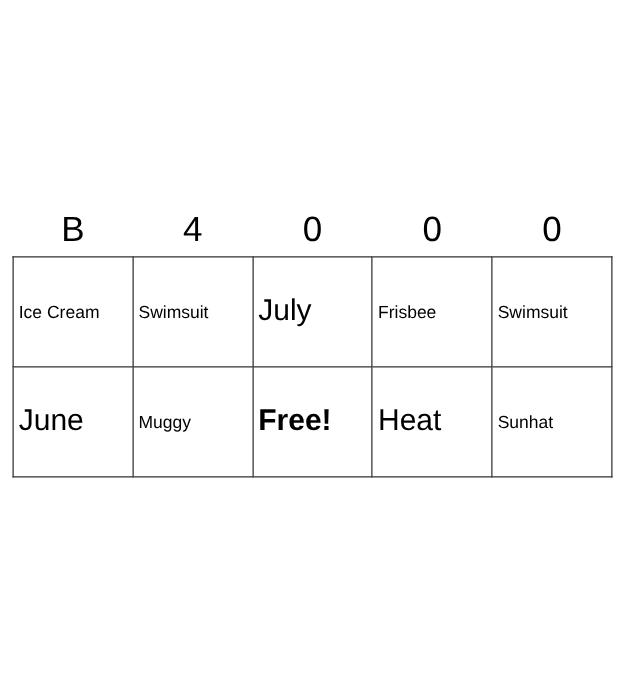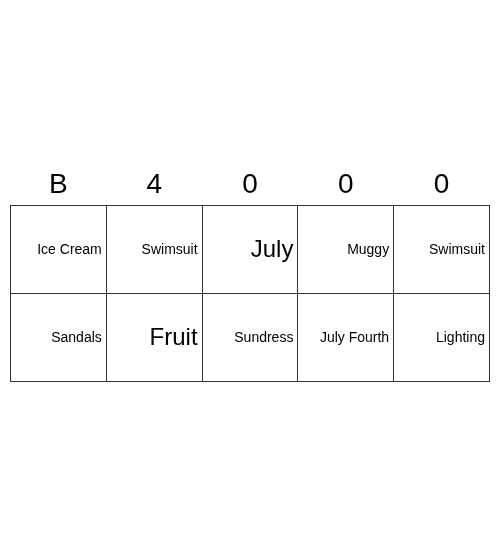--- a/index.html
+++ b/index.html
@@ -20,21 +20,21 @@
     .header-row th {
       font-size: 28px;
       font-weight: normal;
       text-align: center;
       padding: 4px 0;
       width: 96px;
       height: 44px;
     }
     .bingo-card td {
       border: 1.5px solid #333;
-      text-align: right;
+      text-align: left;
       vertical-align: middle;
       width: 96px;
       height: 88px;
       padding: 4px;
       line-height: 1.2;
     }
     .cell-large {
       font-size: 24px;
     }
     .cell-medium {
@@ -59,24 +59,24 @@
         <th>0</th>
         <th>0</th>
         <th>0</th>
       </tr>
   </thead>
   <tbody id="bingo-body">
   <tr>
         <td class="cell-small">Ice Cream</td>
         <td class="cell-small">Swimsuit</td>
         <td class="cell-large">July</td>
-        <td class="cell-small">Muggy</td>
+        <td class="cell-small">Frisbee</td>
         <td class="cell-small">Swimsuit</td>
       </tr>
       <tr>
-        <td class="cell-small">Sandals</td>
-        <td class="cell-large">Fruit</td>
-        <td class="cell-small">Sundress</td>
-        <td class="cell-small">July Fourth</td>
-        <td class="cell-small">Lighting</td>
+        <td class="cell-large">June</td>
+        <td class="cell-small">Muggy</td>
+        <td class="cell-free">Free!</td>
+        <td class="cell-large">Heat</td>
+        <td class="cell-small">Sunhat</td>
       </tr>
     </tbody>
 </table>
 
 </body></html>

